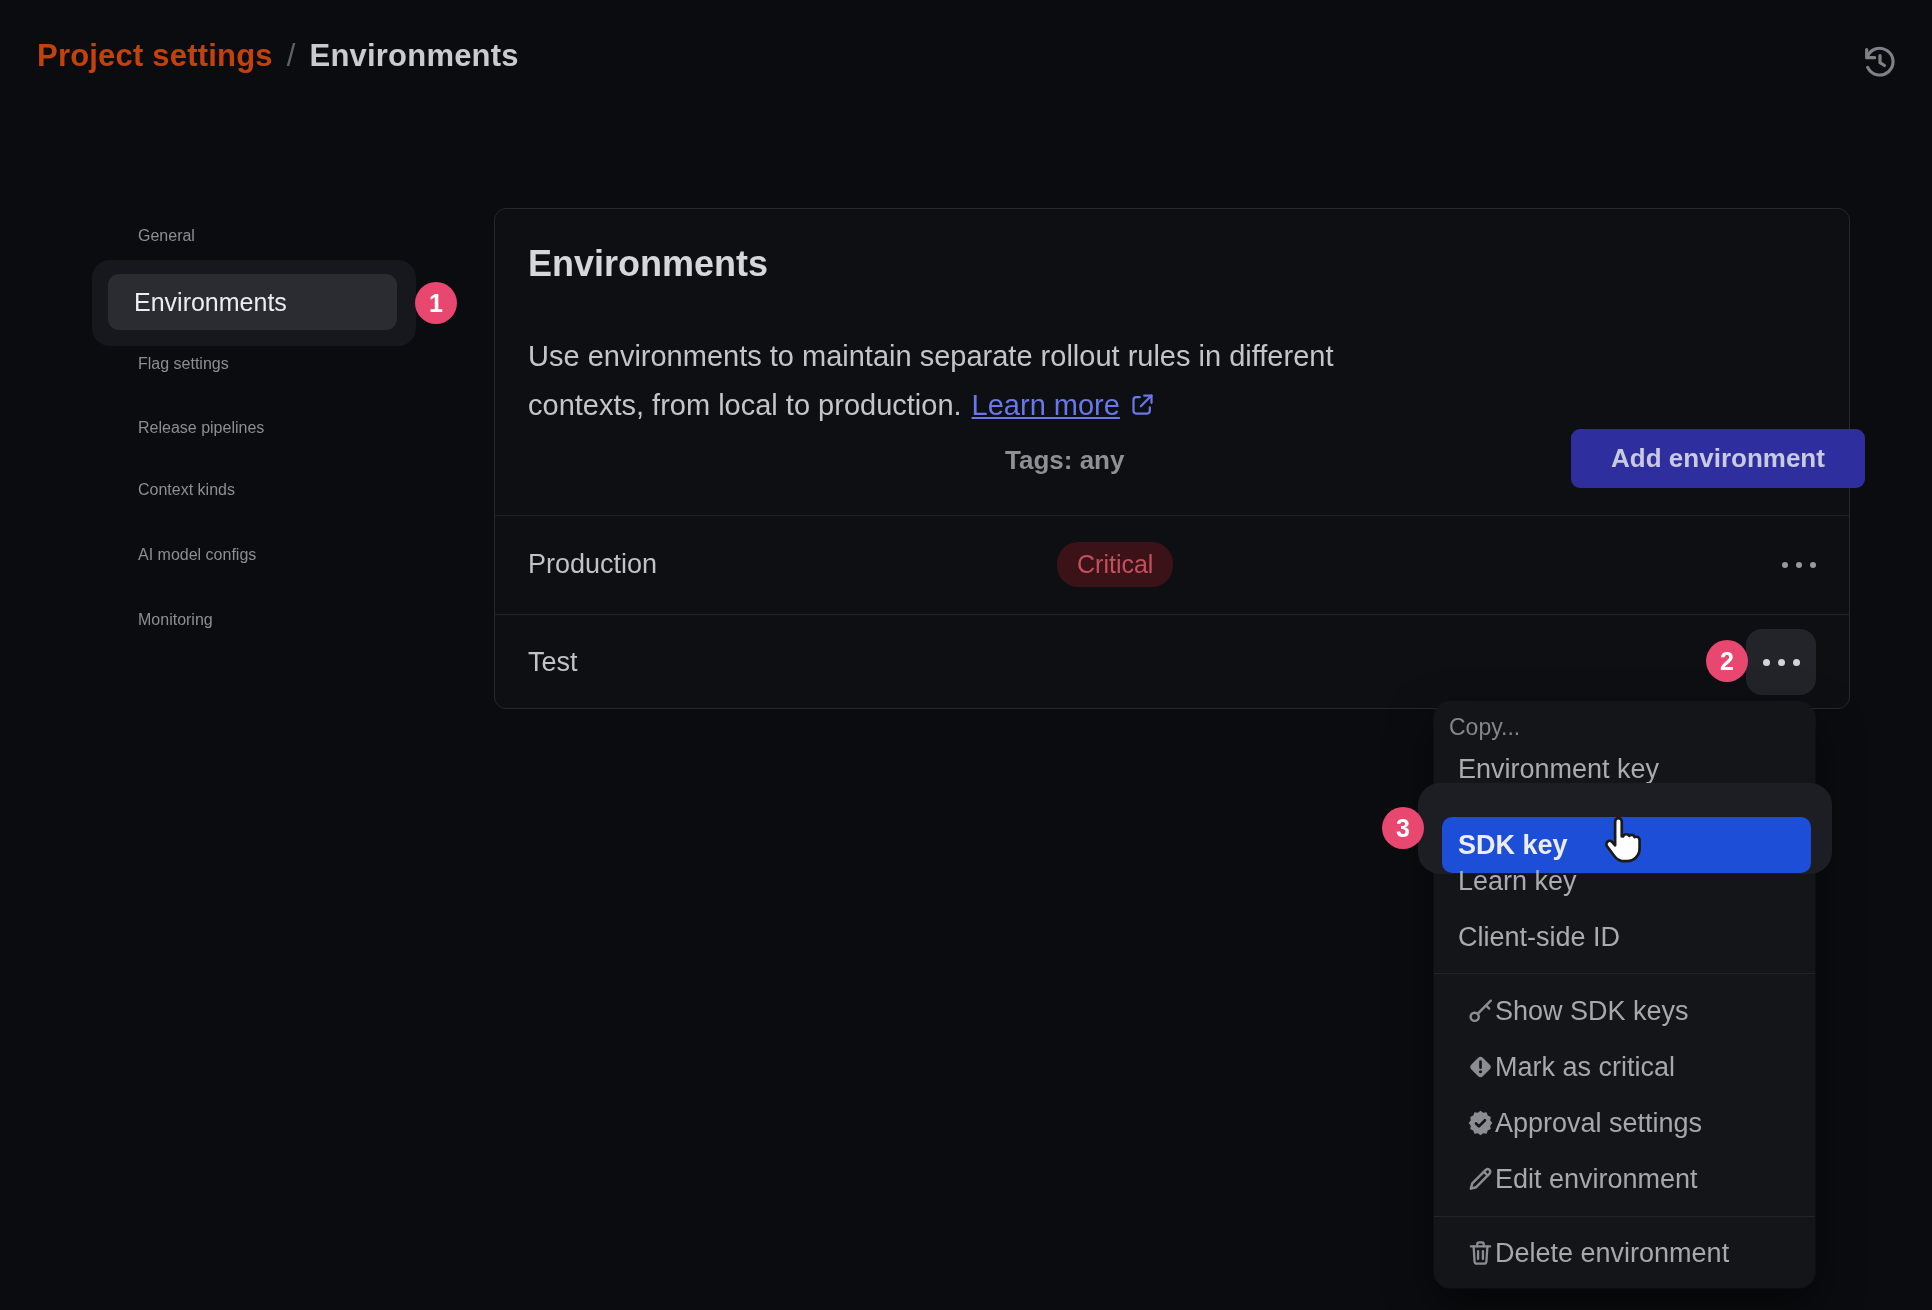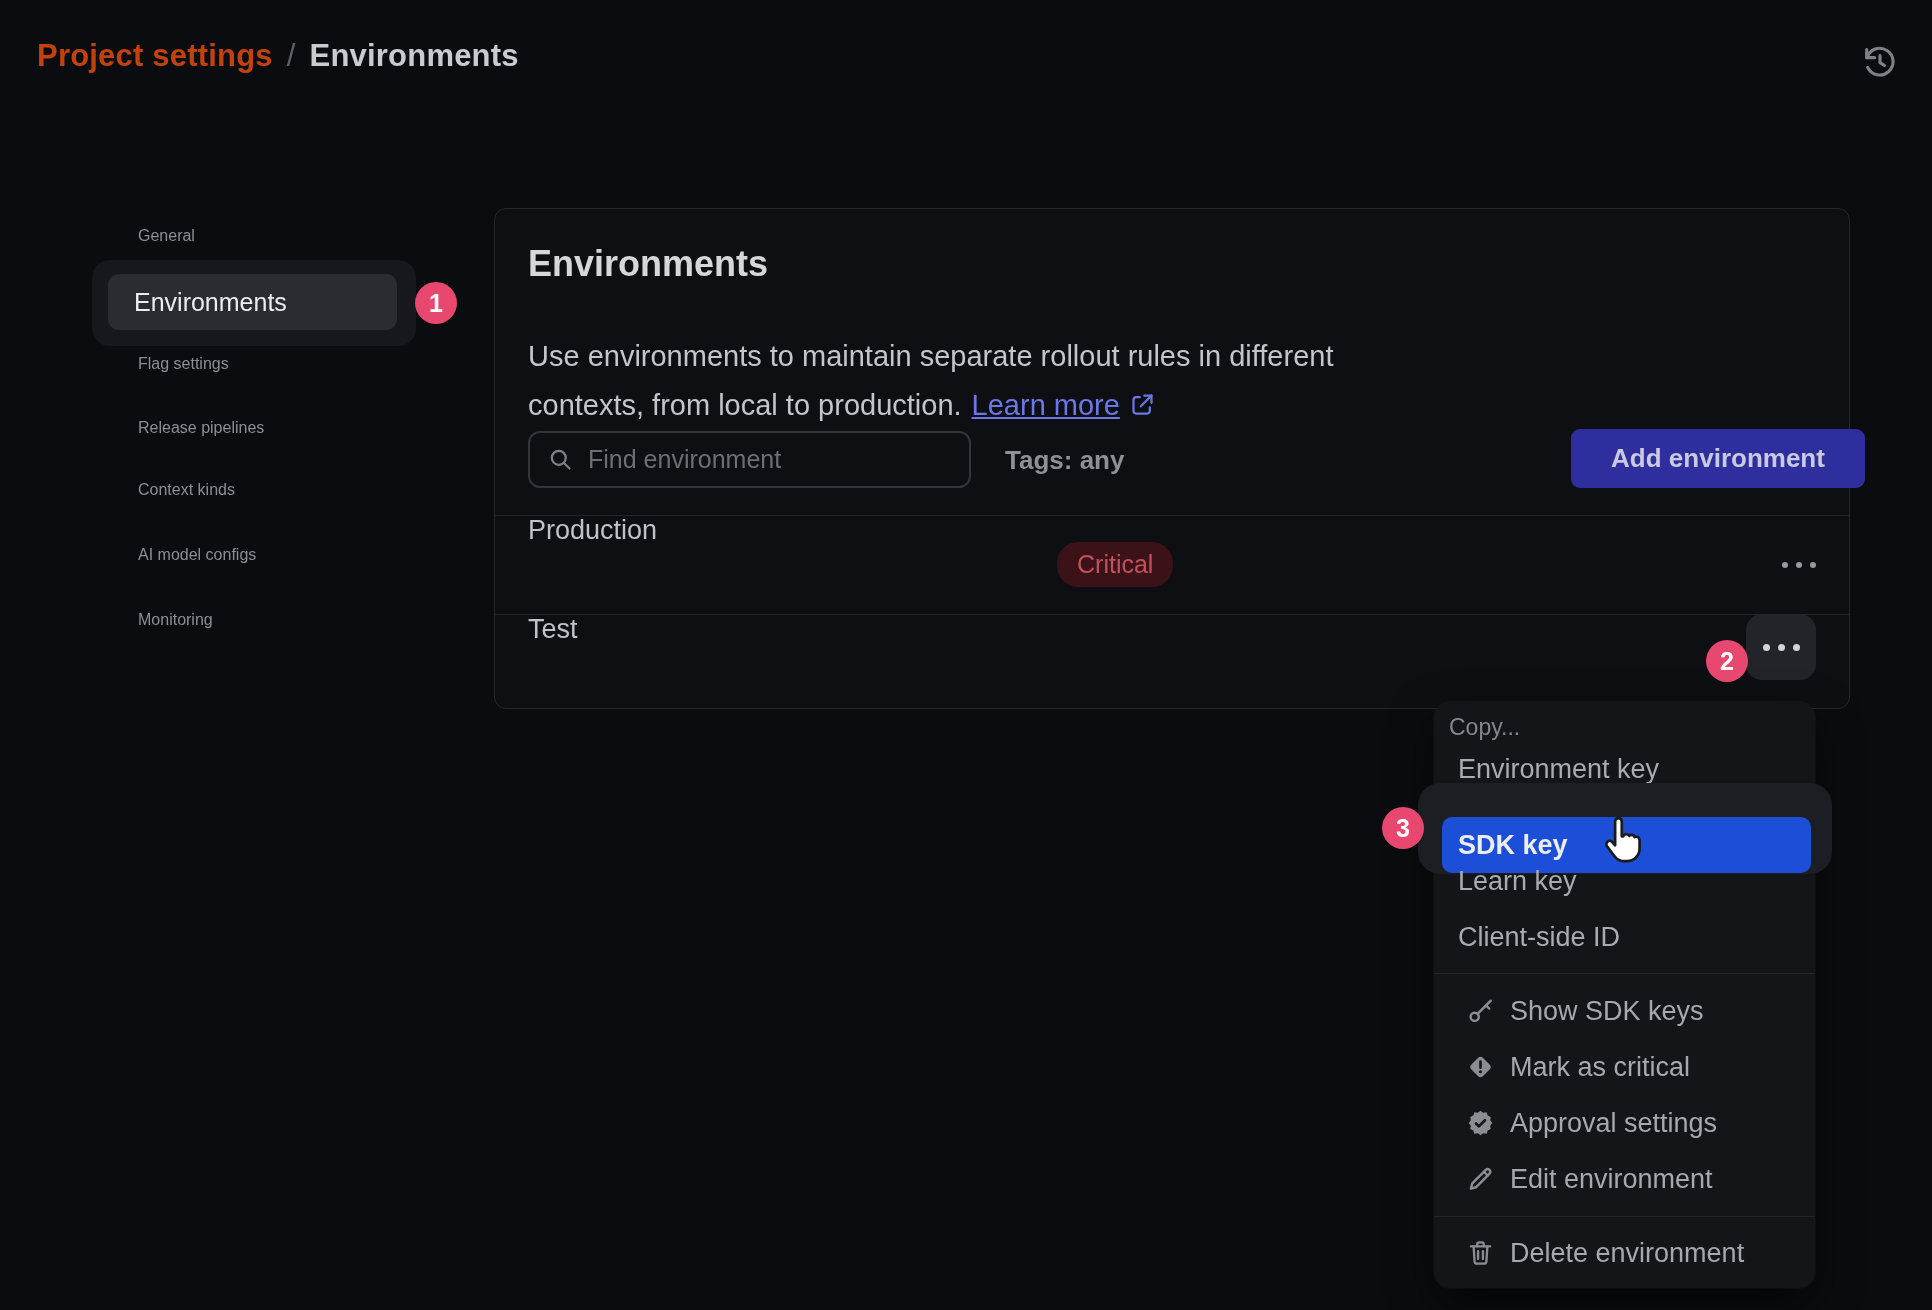--- a/index.html
+++ b/index.html
@@ -52,21 +52,21 @@
   .search-box input::placeholder { color:#6b6e74; }
 
   .tags-label { position:absolute; left:510px; top:236px; font-size:26px; font-weight:700; color:#8e9096; cursor:pointer; }
 
   .add-btn { position:absolute; left:1076px; top:220px; width:294px; height:59px;
     background:#2e2e9f; border:none; border-radius:9px; color:#c9cadf;
     font-family:"Liberation Sans", sans-serif; font-size:26px; font-weight:700; cursor:pointer;
     display:flex; align-items:center; justify-content:center; }
 
   .row-divider { position:absolute; left:0; width:100%; height:1px; background:#232429; }
-  .env-row { position:absolute; left:0; width:100%; display:flex; 
+  .env-row { position:absolute; left:0; width:100%; display:flex; align-items:center;
     padding:0 33px; }
   .env-name { font-size:27px; color:#c0c2c7; }
   .critical-badge { position:absolute; left:562px; top:27px; height:45px; padding:0 20px;
     border-radius:21px; background:#3a1218; color:#c4505c; font-size:25px;
     display:flex; align-items:center; }
   .dots { display:flex; align-items:center; gap:8px; margin-left:auto; }
   .dots i { width:6px; height:6px; border-radius:50%; background:#97999e; }
   .dots-btn { margin-left:auto; width:70px; height:66px; background:#232429; border:none;
     border-radius:16px; display:flex; align-items:center; justify-content:center; gap:8px; cursor:pointer; }
   .dots-btn i { width:7px; height:7px; border-radius:50%; background:#d2d4d8; }
@@ -78,21 +78,21 @@
   .menu-label { position:absolute; left:15px; top:12px; font-size:23px; color:#84868c; }
   .mi { position:absolute; left:24px; transform:translateY(-50%); font-size:27px;
     color:#a9abb0; cursor:pointer; white-space:nowrap; }
   .halo { position:absolute; left:-16px; top:81px; width:414px; height:91px;
     background:#1d1e23; border-radius:22px; }
   .sdk-row { position:absolute; left:8px; top:115px; width:369px; height:56px;
     background:#1d4ed8; border-radius:10px; display:flex; align-items:center;
     padding-left:16px; font-size:27px; font-weight:600; color:#ebedf0; cursor:pointer; }
   .menu-divider { position:absolute; left:0; width:100%; height:1px; background:#24252a; }
   .action-row { position:absolute; left:32px; transform:translateY(-50%);
-    display:flex; align-items:center; gap:15px; font-size:27px; color:#a6a8ad;
+    display:flex; align-items:center; font-size:27px; color:#a6a8ad;
     cursor:pointer; white-space:nowrap; }
   .action-row .aicon { width:29px; height:29px; display:flex; align-items:center; justify-content:center; }
 
   .cursor-overlay { position:absolute; left:1598px; top:815px; z-index:30; pointer-events:none; }
 </style>
 </head>
 <body>
 
 <div class="breadcrumb">
   <span class="crumb-section">Project settings</span><span class="crumb-sep">/</span><span class="crumb-current">Environments</span>
@@ -130,29 +130,20 @@
 
   <p class="card-desc">
     <span>Use environments to maintain separate rollout rules in different</span><br>
     <span>contexts, from local to production.</span><a class="learn-more">Learn more</a><span class="ext-icon"><svg width="27" height="27" viewBox="0 0 24 24" fill="none" stroke="#6b76e8" stroke-width="2" stroke-linecap="round" stroke-linejoin="round">
           <path d="M9.5 5.5H6.4A2.4 2.4 0 0 0 4 7.9v9.7A2.4 2.4 0 0 0 6.4 20h9.7a2.4 2.4 0 0 0 2.4-2.4v-3.1"></path>
           <path d="M13.5 4H20v6.5"></path>
           <path d="M20 4l-9.5 9.5"></path>
         </svg></span>
   </p>
 
-  <div class="search-box">
-    <span>
-      <svg width="27" height="27" viewBox="0 0 24 24" fill="none" stroke="#7c7f85" stroke-width="2" stroke-linecap="round">
-        <circle cx="10.5" cy="10.5" r="6.2"></circle>
-          <path d="M15.3 15.3L20 20"></path>
-      </svg>
-    </span>
-    <input type="text" placeholder="Find environment" style="">
-  </div>
 
   <div class="tags-label">Tags: any</div>
 
   <button class="add-btn">Add environment</button>
 
   <div class="row-divider" style="top:306px"></div>
 
   <div class="env-row" style="top:306px; height:99px;">
     <span class="env-name">Production</span>
     <span class="critical-badge">Critical</span>

